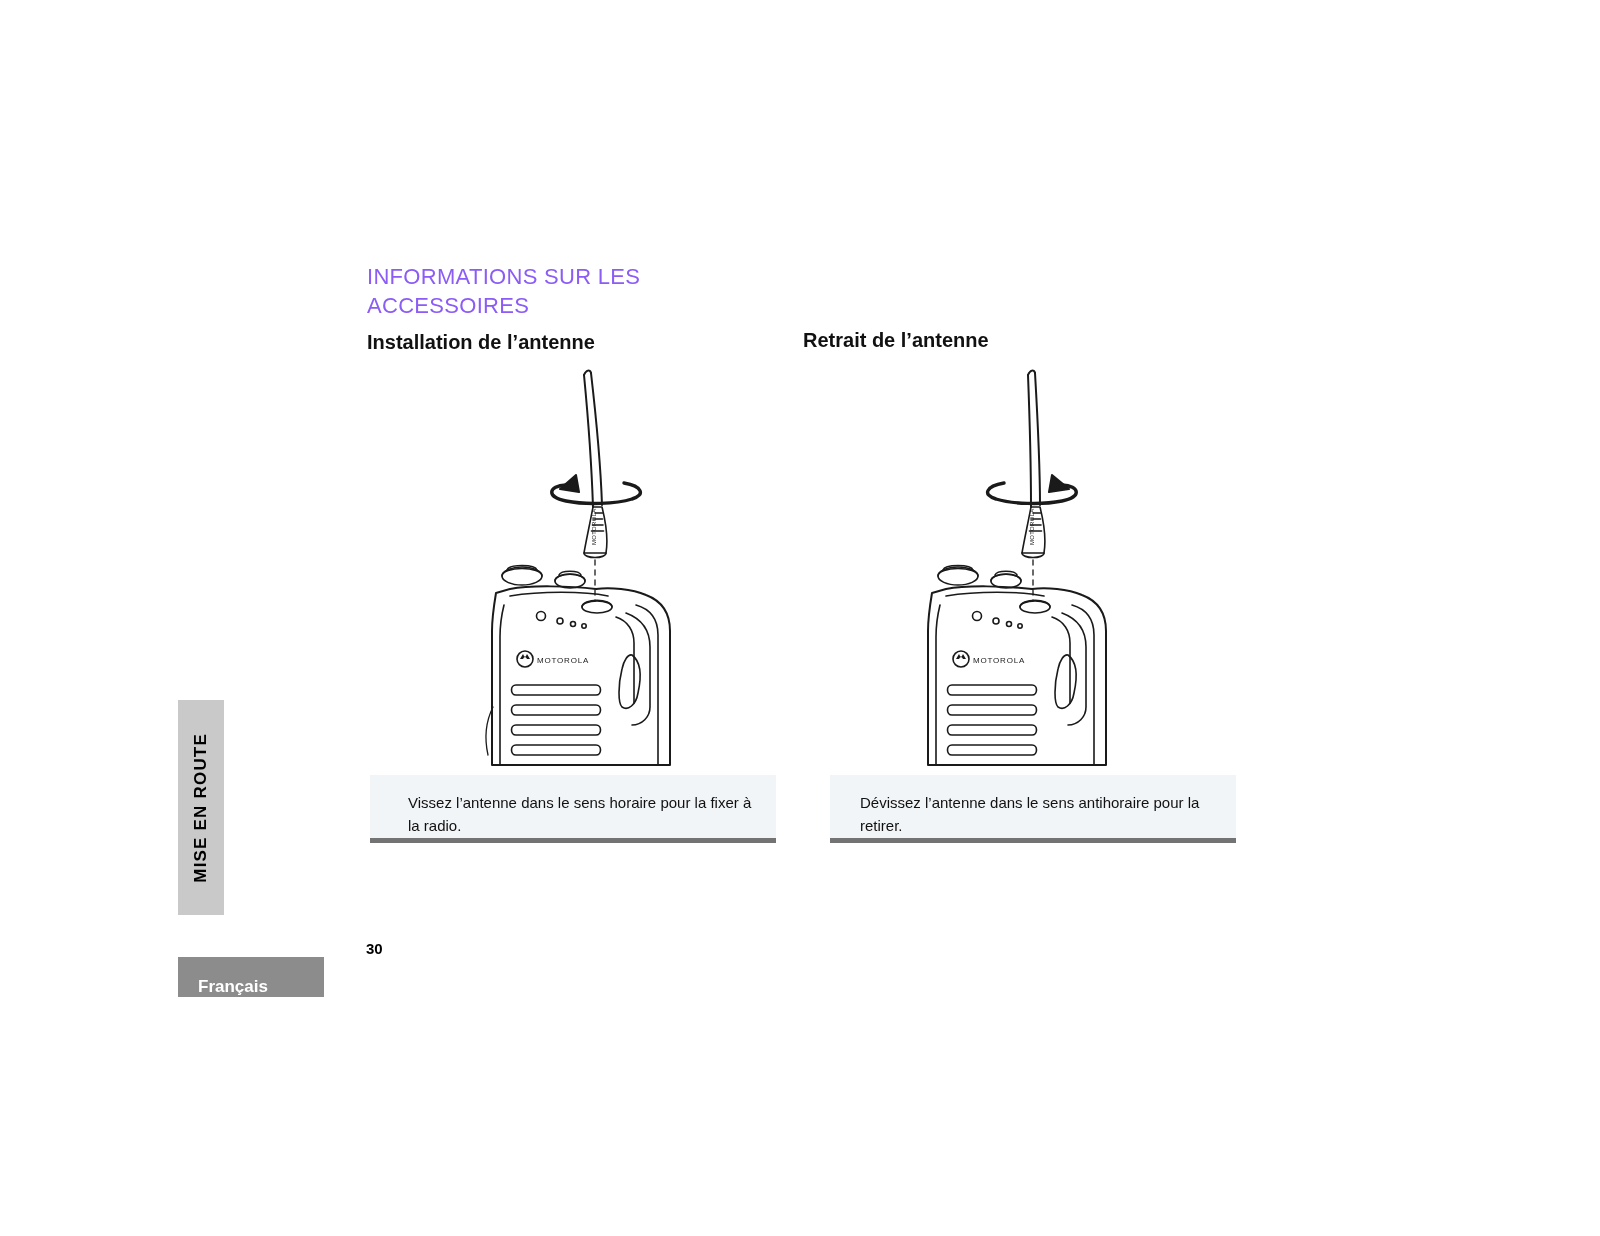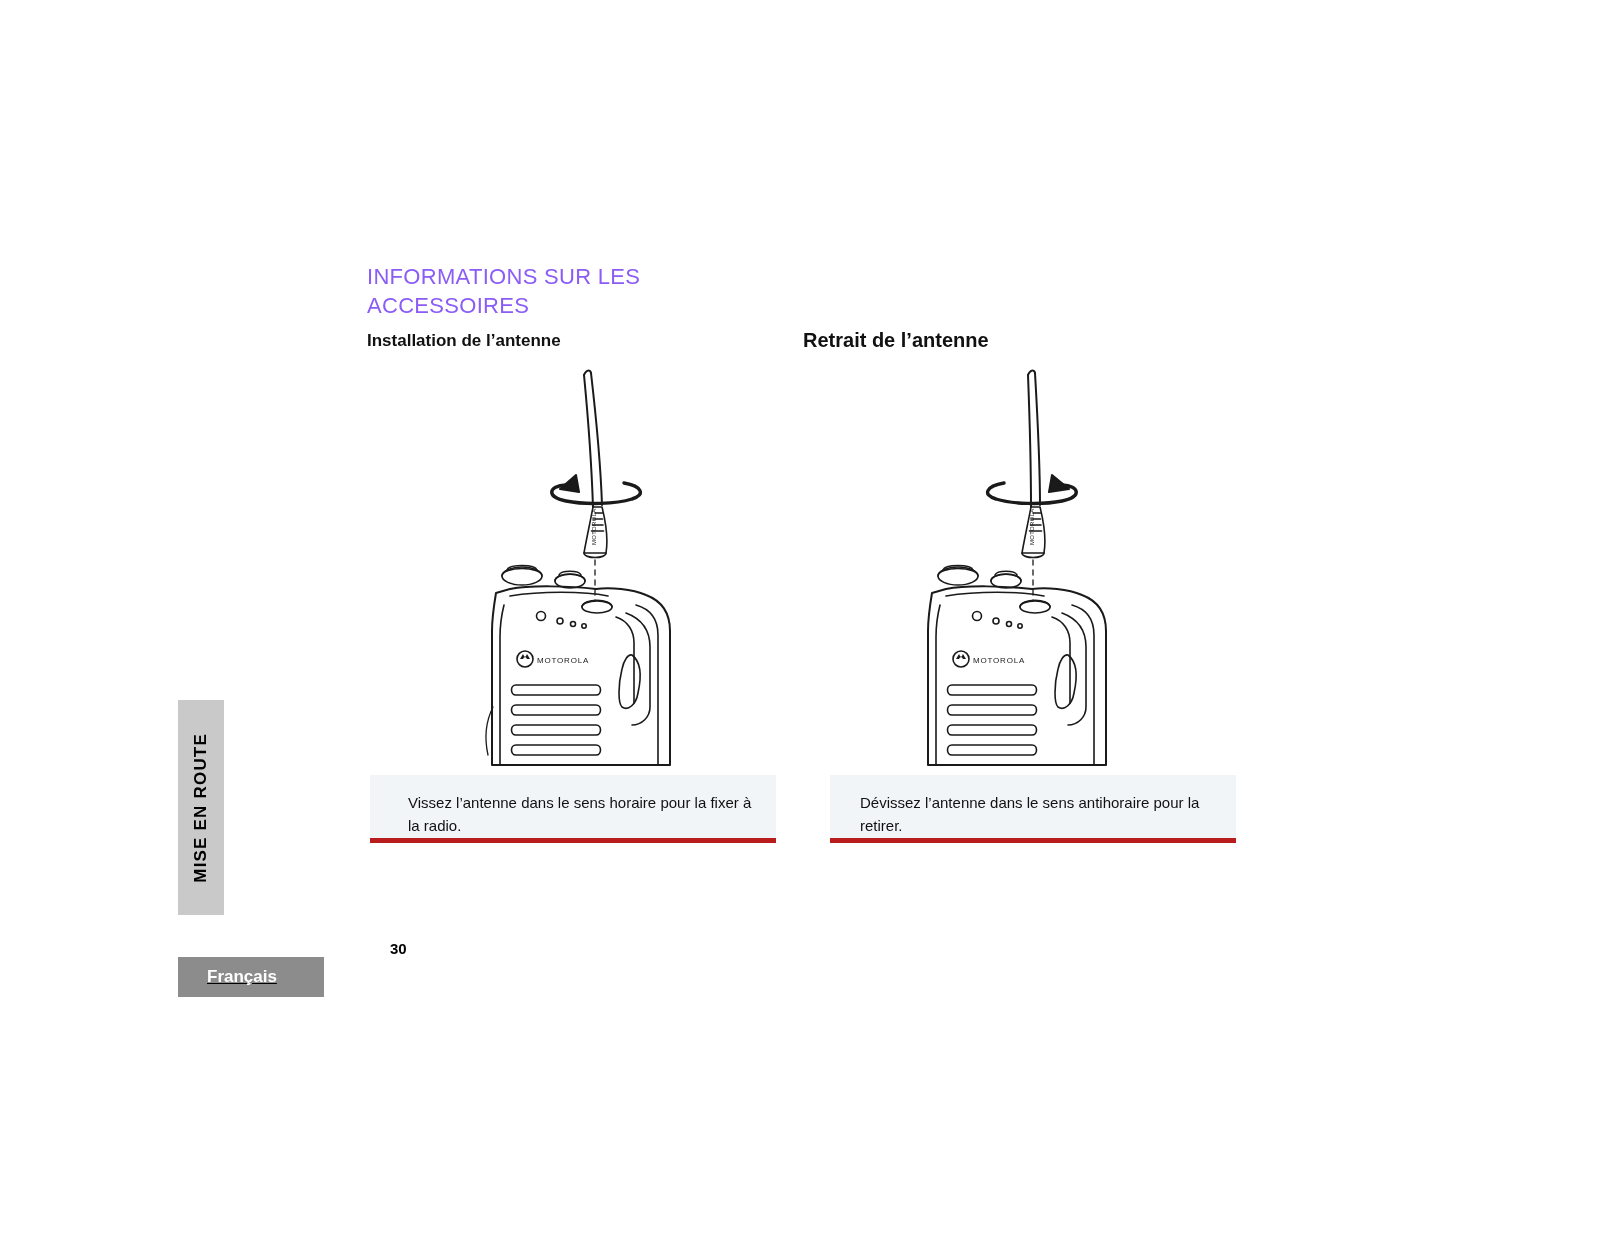--- a/index.html
+++ b/index.html
@@ -40,57 +40,55 @@
 
   
   .lang-tab {
     position: absolute;
     left: 178px;
     top: 957px;
     width: 146px;
     height: 40px;
     background: #8c8c8c;
     display: flex;
-    align-items: center;
-    padding-left: 29px;
+    align-items: flex-end;
+    padding-left: 20px;
     box-sizing: border-box;
-    text-decoration: underline;
   }
   .lang-tab-label {
     color: #ffffff;
     font-weight: bold;
     font-size: 17px;
   }
 
   
   .page-number {
     position: absolute;
     left: 366px;
     top: 940px;
     font-weight: bold;
     font-size: 15px;
-    margin-left: 24px;
   }
 
   
   .main-title {
     position: absolute;
     left: 367px;
     top: 262px;
     width: 420px;
     font-size: 22px;
     line-height: 29px;
     letter-spacing: 0.3px;
     color: #8b5cf6;
   }
   .sub-title-left {
     position: absolute;
     left: 367px;
     top: 331px;
-    font-size: 17px;
+    font-size: 20px;
     font-weight: bold;
     color: #111;
   }
   .sub-title-right {
     position: absolute;
     left: 803px;
     top: 329px;
     font-size: 20px;
     font-weight: bold;
     color: #111;
@@ -103,21 +101,21 @@
     height: 420px;
   }
   .figure.left  { left: 370px; top: 355px; }
   .figure.right { left: 806px; top: 355px; }
 
   
   .caption {
     position: absolute;
     box-sizing: border-box;
     background: #f2f5f7;
-    border-bottom: 5px solid #b91c1c;
+    border-bottom: 5px solid #737373;
     padding: 16px 22px 14px 38px;
     font-size: 15px;
     line-height: 23px;
     color: #111;
   }
   .caption.left  { left: 370px;  top: 775px; width: 406px; height: 68px; }
   .caption.right { left: 830px;  top: 775px; width: 406px; height: 68px; padding-left: 30px;}
 </style>
 </head>
 <body>

